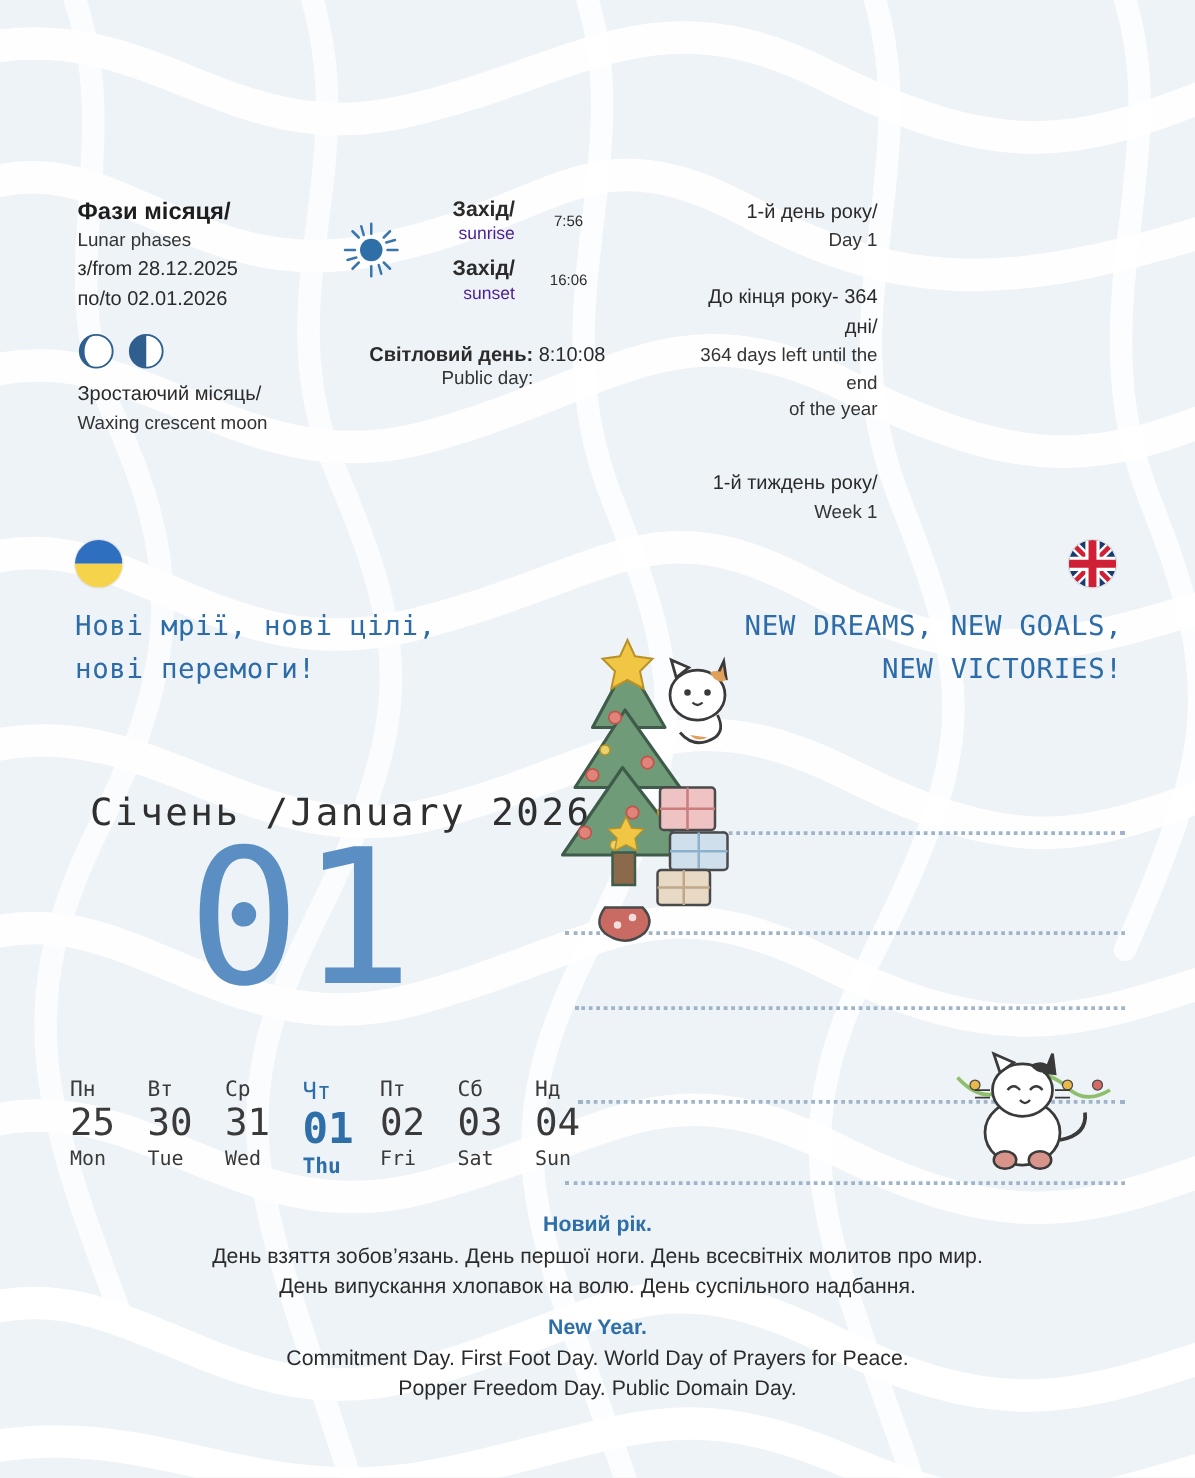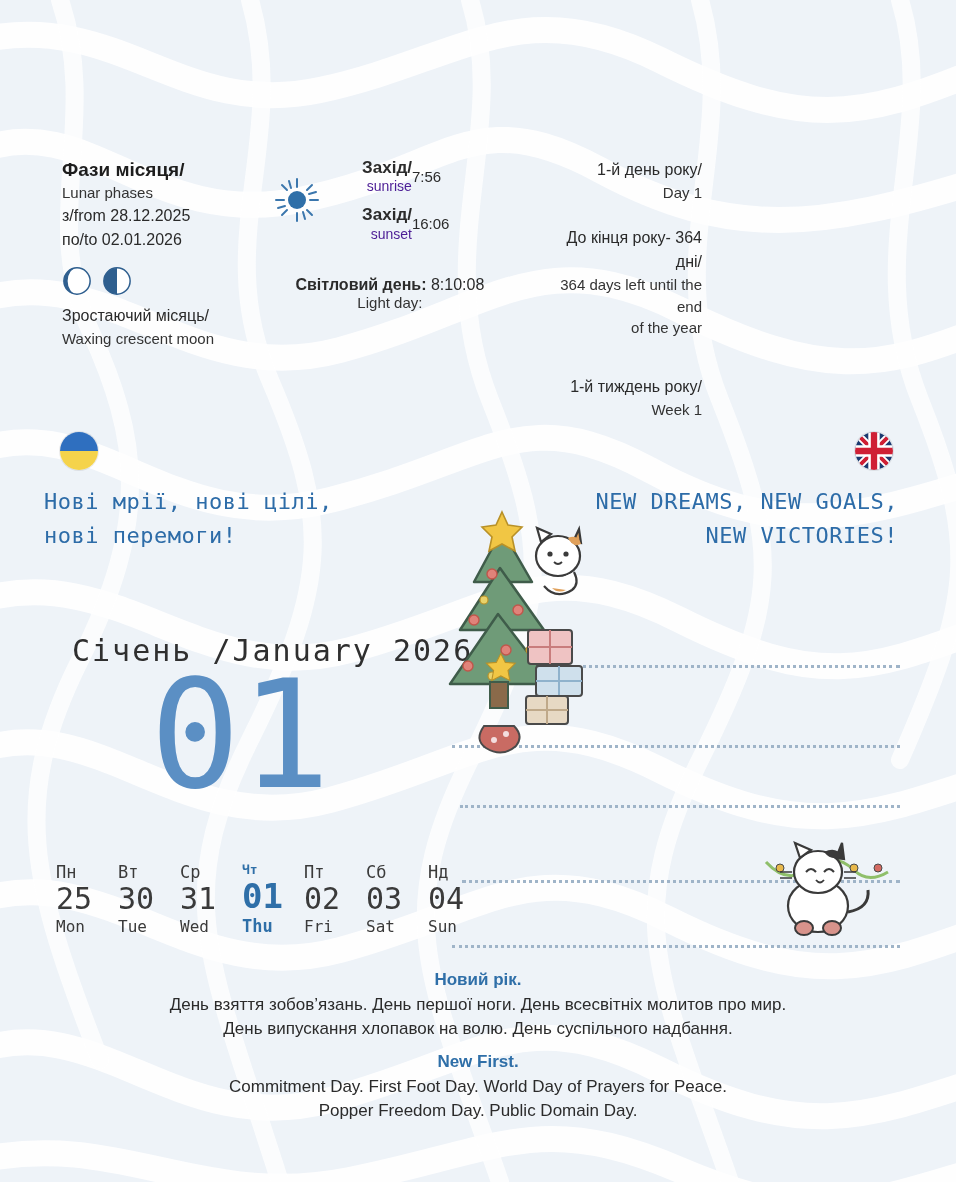--- a/index.html
+++ b/index.html
@@ -46,21 +46,21 @@
   .mid-grid {
     display:grid;
     grid-template-columns: 86px 72px 86px;
     align-items:center;
     row-gap:10px;
     margin-left:14px;
   }
   .mid-label { text-align:right; font-size:16px; line-height:1.2; }
   .mid-label b { display:block; font-weight:bold; font-size:17px; }
   .mid-label span { display:block; font-size:14px; color:#4c1d95; }
-  .mid-val { text-align:left; font-size:15px; }
+  .mid-val { text-align:center; font-size:12px; }
   .sun-cell { grid-row: 1 / span 2; display:flex; align-items:center; justify-content:center; }
 
   .lightday {
     margin-top:34px; margin-left:0; text-align:center; width:300px;
     font-size:16px;
   }
   .lightday b { font-weight:bold; }
   .lightday .l2 { font-size:15px; color:#333; }
 
   
@@ -76,21 +76,21 @@
 
   .slogan {
     position:absolute;
     font-family:"DejaVu Sans Mono", monospace;
     color:#2d6ca8;
     font-size:22px;
     line-height:1.55;
     letter-spacing:.5px;
     white-space:pre-line;
   }
-  .slogan-ua { top:485px; left:44px; width:420px; }
+  .slogan-ua { top:485px; left:60px; width:420px; }
   .slogan-en { top:485px; right:58px; width:420px; text-align:right; text-transform:uppercase; }
 
   
   .month-title {
     position:absolute; top:633px; left:72px;
     font-family:"DejaVu Sans Mono", monospace;
     font-size:30px; color:#2f2f2f; letter-spacing:2px;
   }
   .bigdate {
     position:absolute; top:660px; left:150px;
@@ -102,21 +102,21 @@
   
   .weekstrip {
     position:absolute; top:862px; left:56px;
     display:flex; gap:14px;
   }
   .wd { width:48px; text-align:left; font-family:"DejaVu Sans Mono", monospace; color:#3a3a3a; }
   .wd .n1 { font-size:17px; }
   .wd .n2 { font-size:30px; line-height:1.15; }
   .wd .n3 { font-size:16px; }
   .wd.active { color:#2f6fa8; }
-  .wd.active .n1 { font-size:13px; font-weight:bold; }
+  .wd.active .n1 { font-size:19px; font-weight:normal; }
   .wd.active .n2 { font-size:34px; font-weight:bold; }
   .wd.active .n3 { font-size:17px; font-weight:bold; }
 
   
   .dots {
     position:absolute;
     border-bottom: 3px dotted #9fb4c8;
     height:0;
   }
 
@@ -216,21 +216,21 @@
           <span>sunset</span>
         </div>
         <div class="mid-val">16:06</div>
       </div>
 
       <div class="lightday">
         <div>
           <b>Світловий день:</b>
           <span>8:10:08</span>
         </div>
-        <div class="l2">Light day:</div>
+        <div class="l2">Public day:</div>
       </div>
     </div>
 
     <div class="col-right">
       <div class="ln">1-й день року/</div>
       <div class="sub">Day 1</div>
       <div class="ln" style="margin-top:22px">До кінця року- 364 дні/</div>
       <div class="sub">364 days left until the end</div>
       <div class="sub">of the year</div>
       <div class="ln" style="margin-top:36px">1-й тиждень року/</div>
@@ -310,21 +310,21 @@
     </div>
   </div>
 
   <div class="holidays">
     <div class="grp">
       <div class="title">Новий рік.</div>
       <div>День взяття зобов’язань. День першої ноги. День всесвітніх молитов про мир.</div>
       <div>День випускання хлопавок на волю. День суспільного надбання.</div>
     </div>
     <div class="grp second">
-      <div class="title">New First.</div>
+      <div class="title">New Year.</div>
       <div>Commitment Day. First Foot Day. World Day of Prayers for Peace.</div>
       <div>Popper Freedom Day. Public Domain Day.</div>
     </div>
   </div>
 
   <svg class="illu-tree" width="170" height="290" viewBox="0 0 170 290">
 
     <g stroke="#3f5c4a" stroke-width="2.5" fill="#6f9b78" stroke-linejoin="round">
       <path d="M62 40 L92 92 L34 92 Z"></path>
       <path d="M60 78 L104 140 L20 140 Z"></path>

